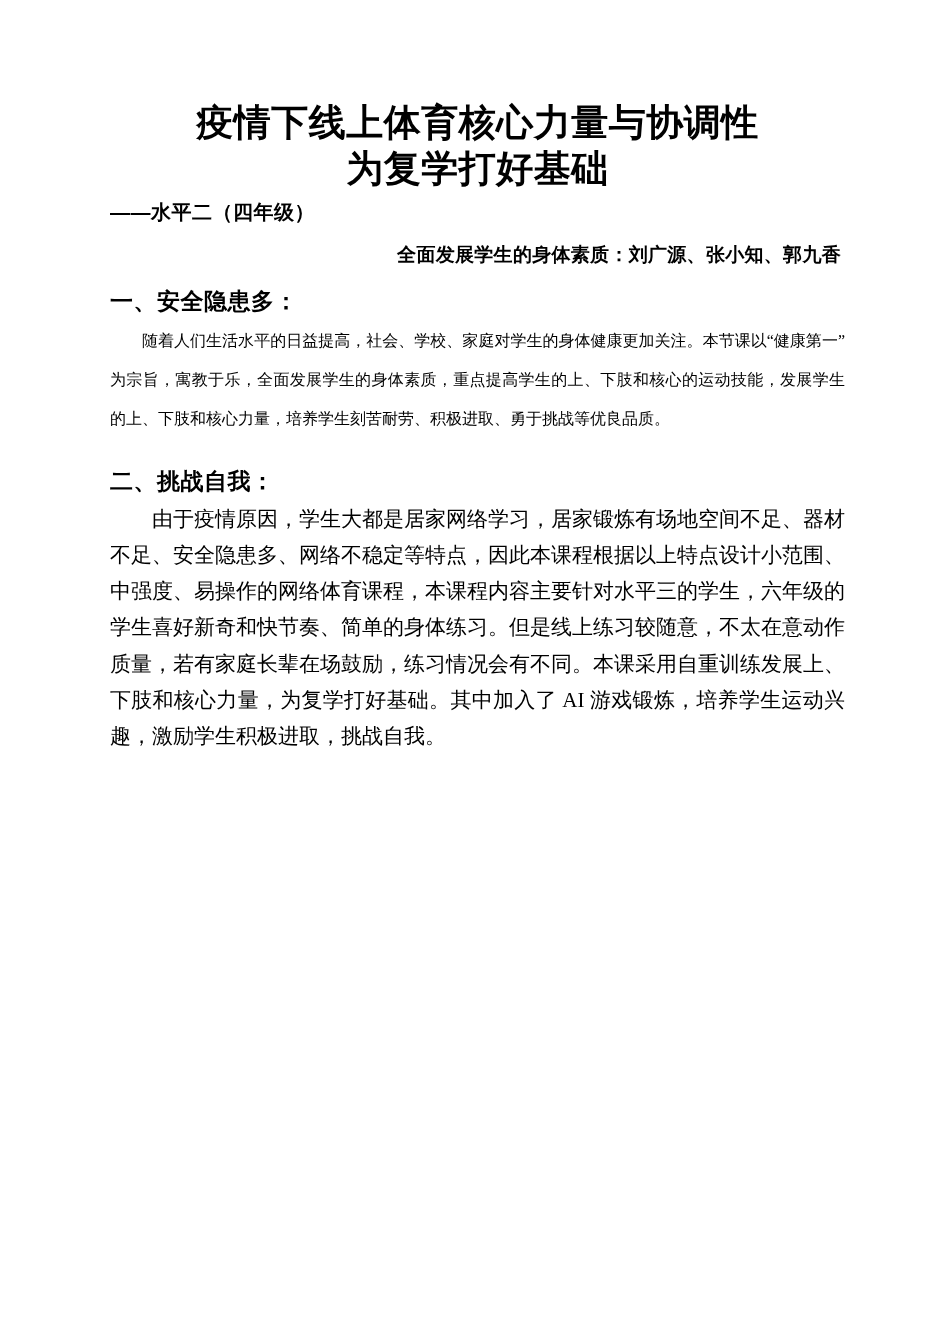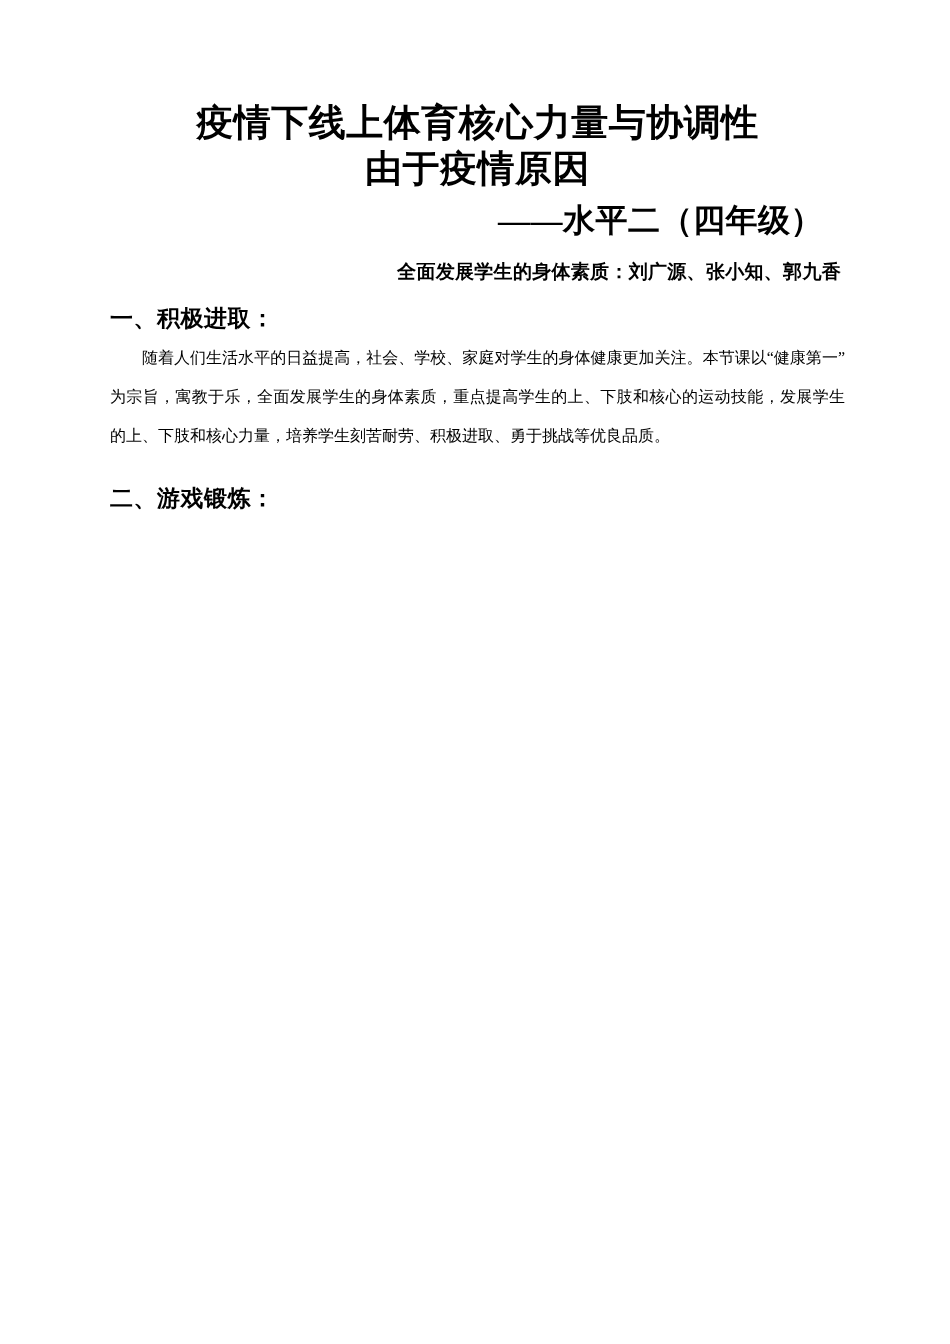--- a/index.html
+++ b/index.html
@@ -24,24 +24,23 @@
   .doc-title {
     font-family: "DejaVu Sans", "Liberation Sans", sans-serif;
     font-weight: bold;
     font-size: 37px;
     line-height: 1.25;
     text-align: center;
     letter-spacing: 0.5px;
     margin: 0 0 2px 0;
   }
   .doc-subtitle {
-    font-family: Liberation Serif, serif;
+    font-family: Liberation Sans, sans-serif;
     font-weight: bold;
-    font-size: 32px;
-    text-align: right;
+    font-size: 20px;
     margin: 6px 0 0 0;
     padding-right: 22px;
     letter-spacing: 0.5px;
   }
   .doc-authors {
     font-family: "DejaVu Sans", "Liberation Sans", sans-serif;
     font-weight: bold;
     font-size: 19px;
     text-align: right;
     margin: 16px 0 0 0;
@@ -73,27 +72,28 @@
   }
   .spacer-sm { height: 10px; }
 </style>
 </head>
 <body>
 
 <div class="page">
 
   <h1 class="doc-title">
     <span>疫情下线上体育核心力量与协调性</span><br>
-    <span>由于疫情原因</span>
+    <span>为复学打好基础</span>
   </h1>
 
   <div class="doc-subtitle">——水平二（四年级）</div>
 
   <div class="doc-authors">全面发展学生的身体素质：刘广源、张小知、郭九香</div>
 
-  <h2 class="section-heading">一、积极进取：</h2>
+  <h2 class="section-heading">一、安全隐患多：</h2>
   <p class="para-loose">随着人们生活水平的日益提高，社会、学校、家庭对学生的身体健康更加关注。本节课以“健康第一”为宗旨，寓教于乐，全面发展学生的身体素质，重点提高学生的上、下肢和核心的运动技能，发展学生的上、下肢和核心力量，培养学生刻苦耐劳、积极进取、勇于挑战等优良品质。</p>
 
   <div class="spacer-sm"></div>
 
-  <h2 class="section-heading">二、游戏锻炼：</h2>
+  <h2 class="section-heading">二、挑战自我：</h2>
+  <p class="para-tight">由于疫情原因，学生大都是居家网络学习，居家锻炼有场地空间不足、器材不足、安全隐患多、网络不稳定等特点，因此本课程根据以上特点设计小范围、中强度、易操作的网络体育课程，本课程内容主要针对水平三的学生，六年级的学生喜好新奇和快节奏、简单的身体练习。但是线上练习较随意，不太在意动作质量，若有家庭长辈在场鼓励，练习情况会有不同。本课采用自重训练发展上、下肢和核心力量，为复学打好基础。其中加入了 AI 游戏锻炼，培养学生运动兴趣，激励学生积极进取，挑战自我。</p>
 
 </div>
 
 </body></html>

